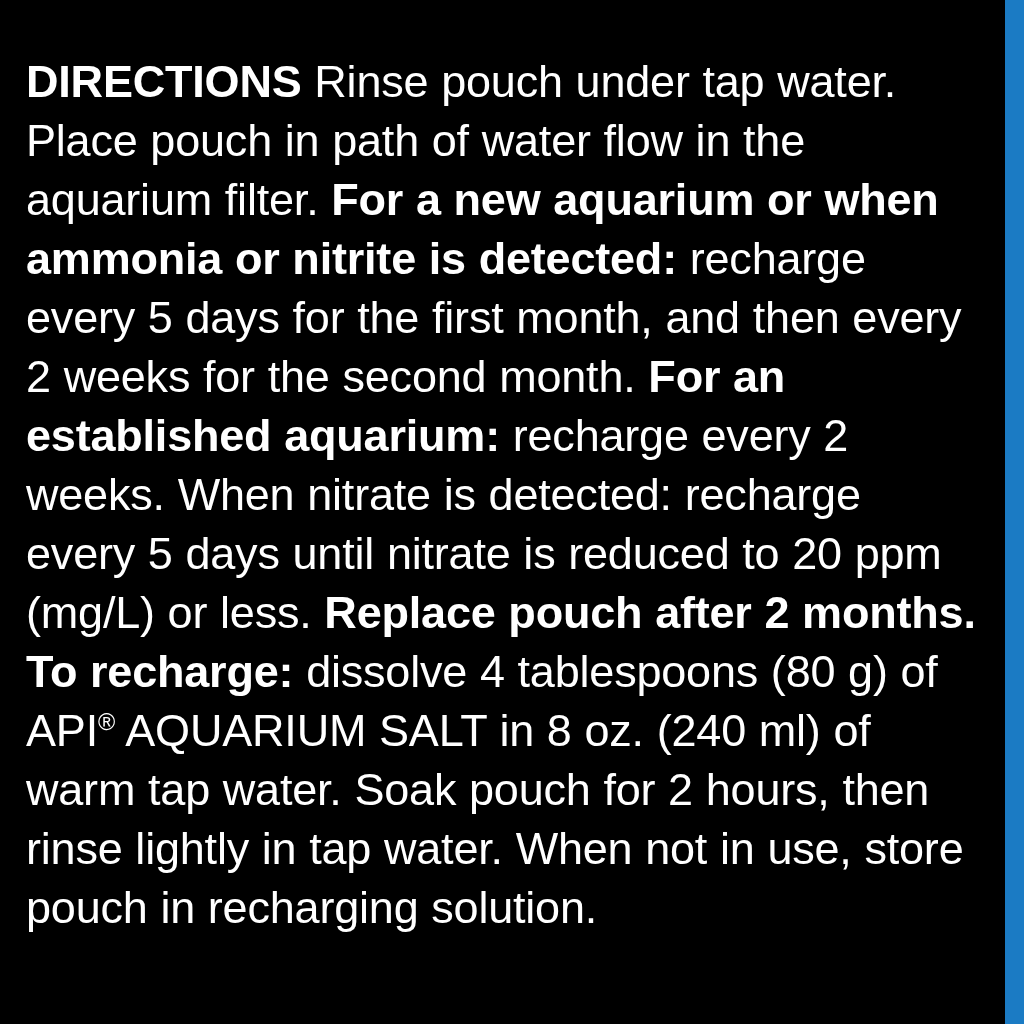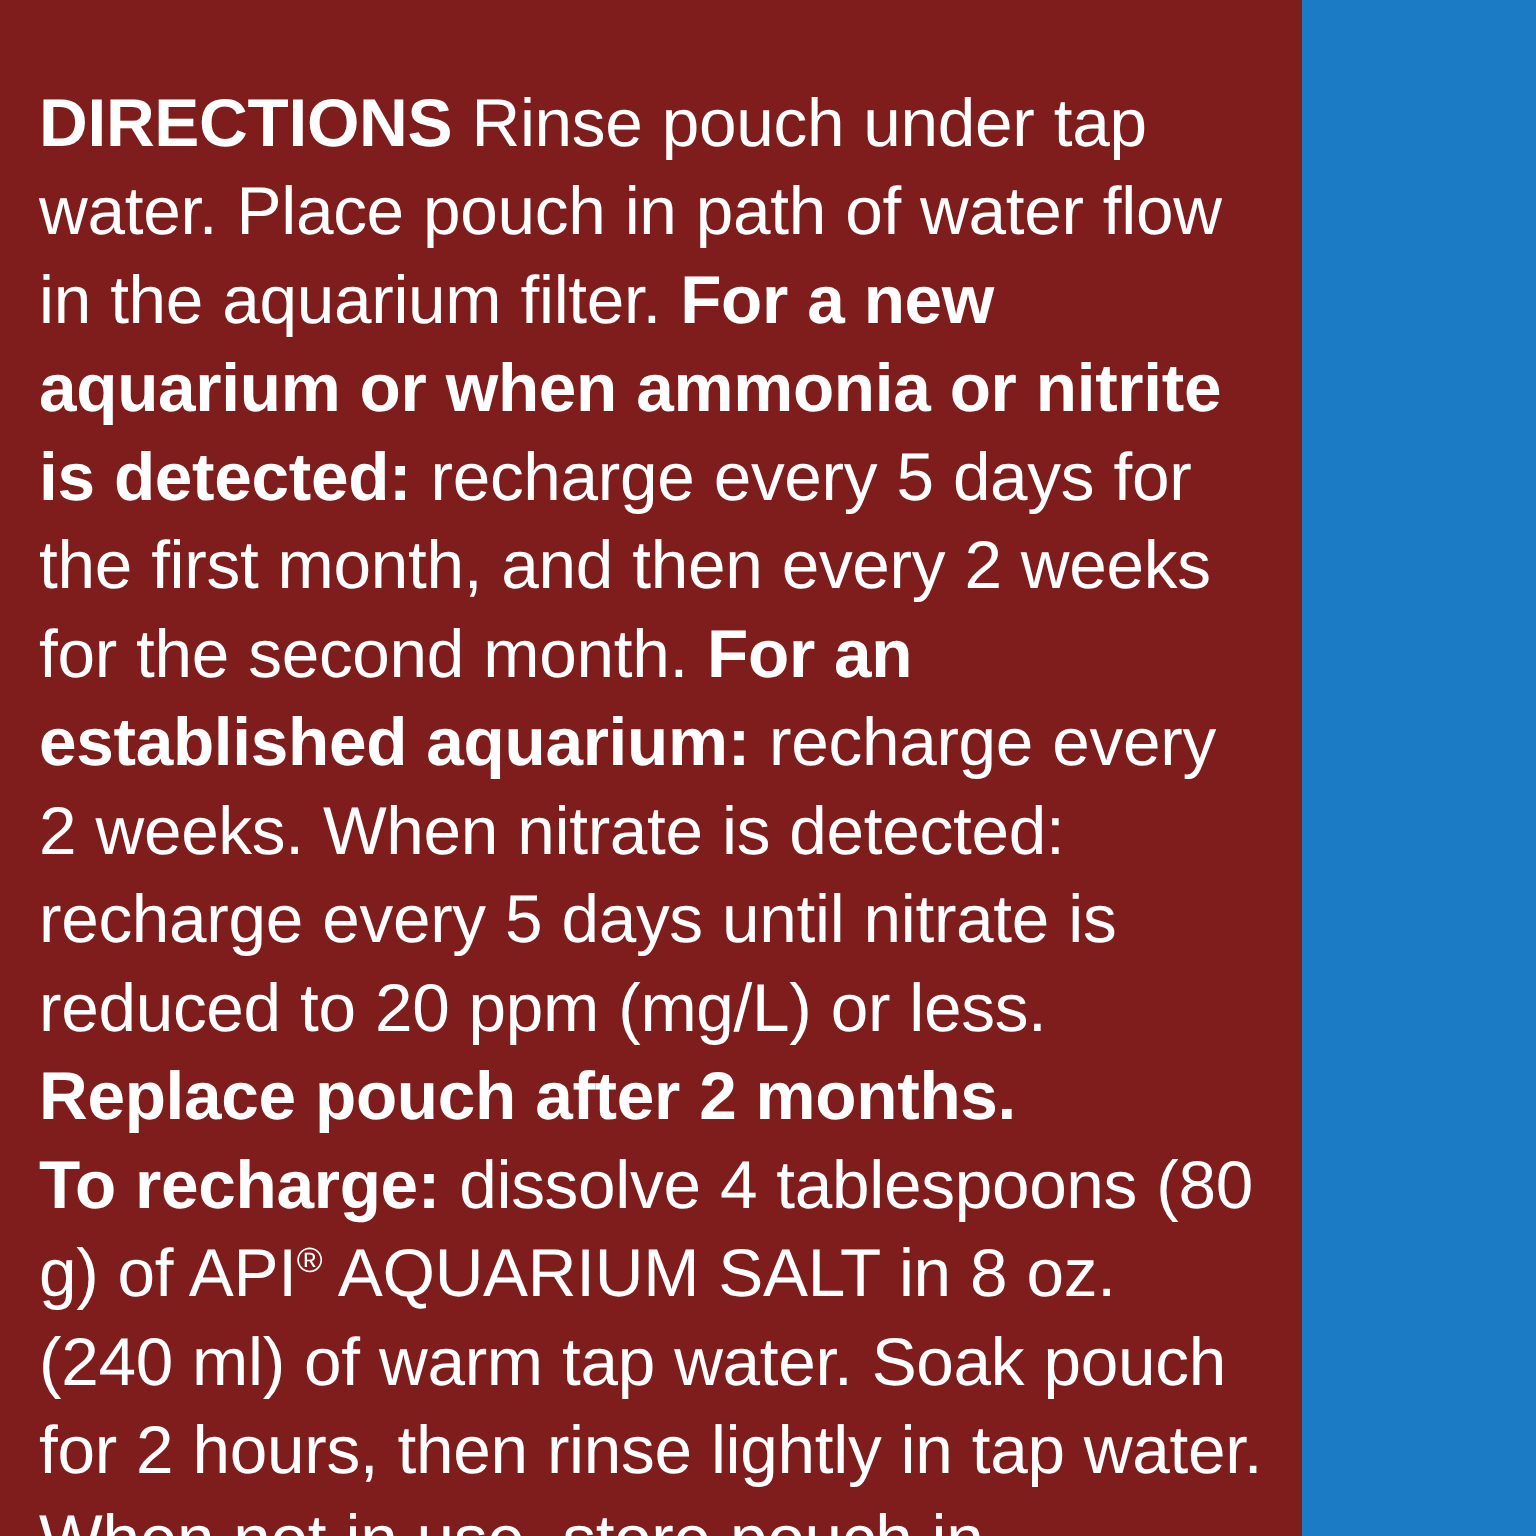--- a/index.html
+++ b/index.html
@@ -8,23 +8,23 @@
   }
   body {
     width: 1024px;
     height: 1024px;
     background: #1b7bc4;
     font-family: "Liberation Sans", sans-serif;
     overflow: hidden;
   }
   #label-panel {
     box-sizing: border-box;
-    width: 868px;
+    width: 1005px;
     height: 1024px;
-    background: #7f1d1d;
+    background: #000000;
     padding: 52px 26px 0 26px;
   }
   #directions-text {
     color: #ffffff;
     font-family: "Liberation Sans", sans-serif;
     font-size: 45px;
     line-height: 59px;
     letter-spacing: -0.2px;
     word-spacing: 0.5px;
     text-align: left;

